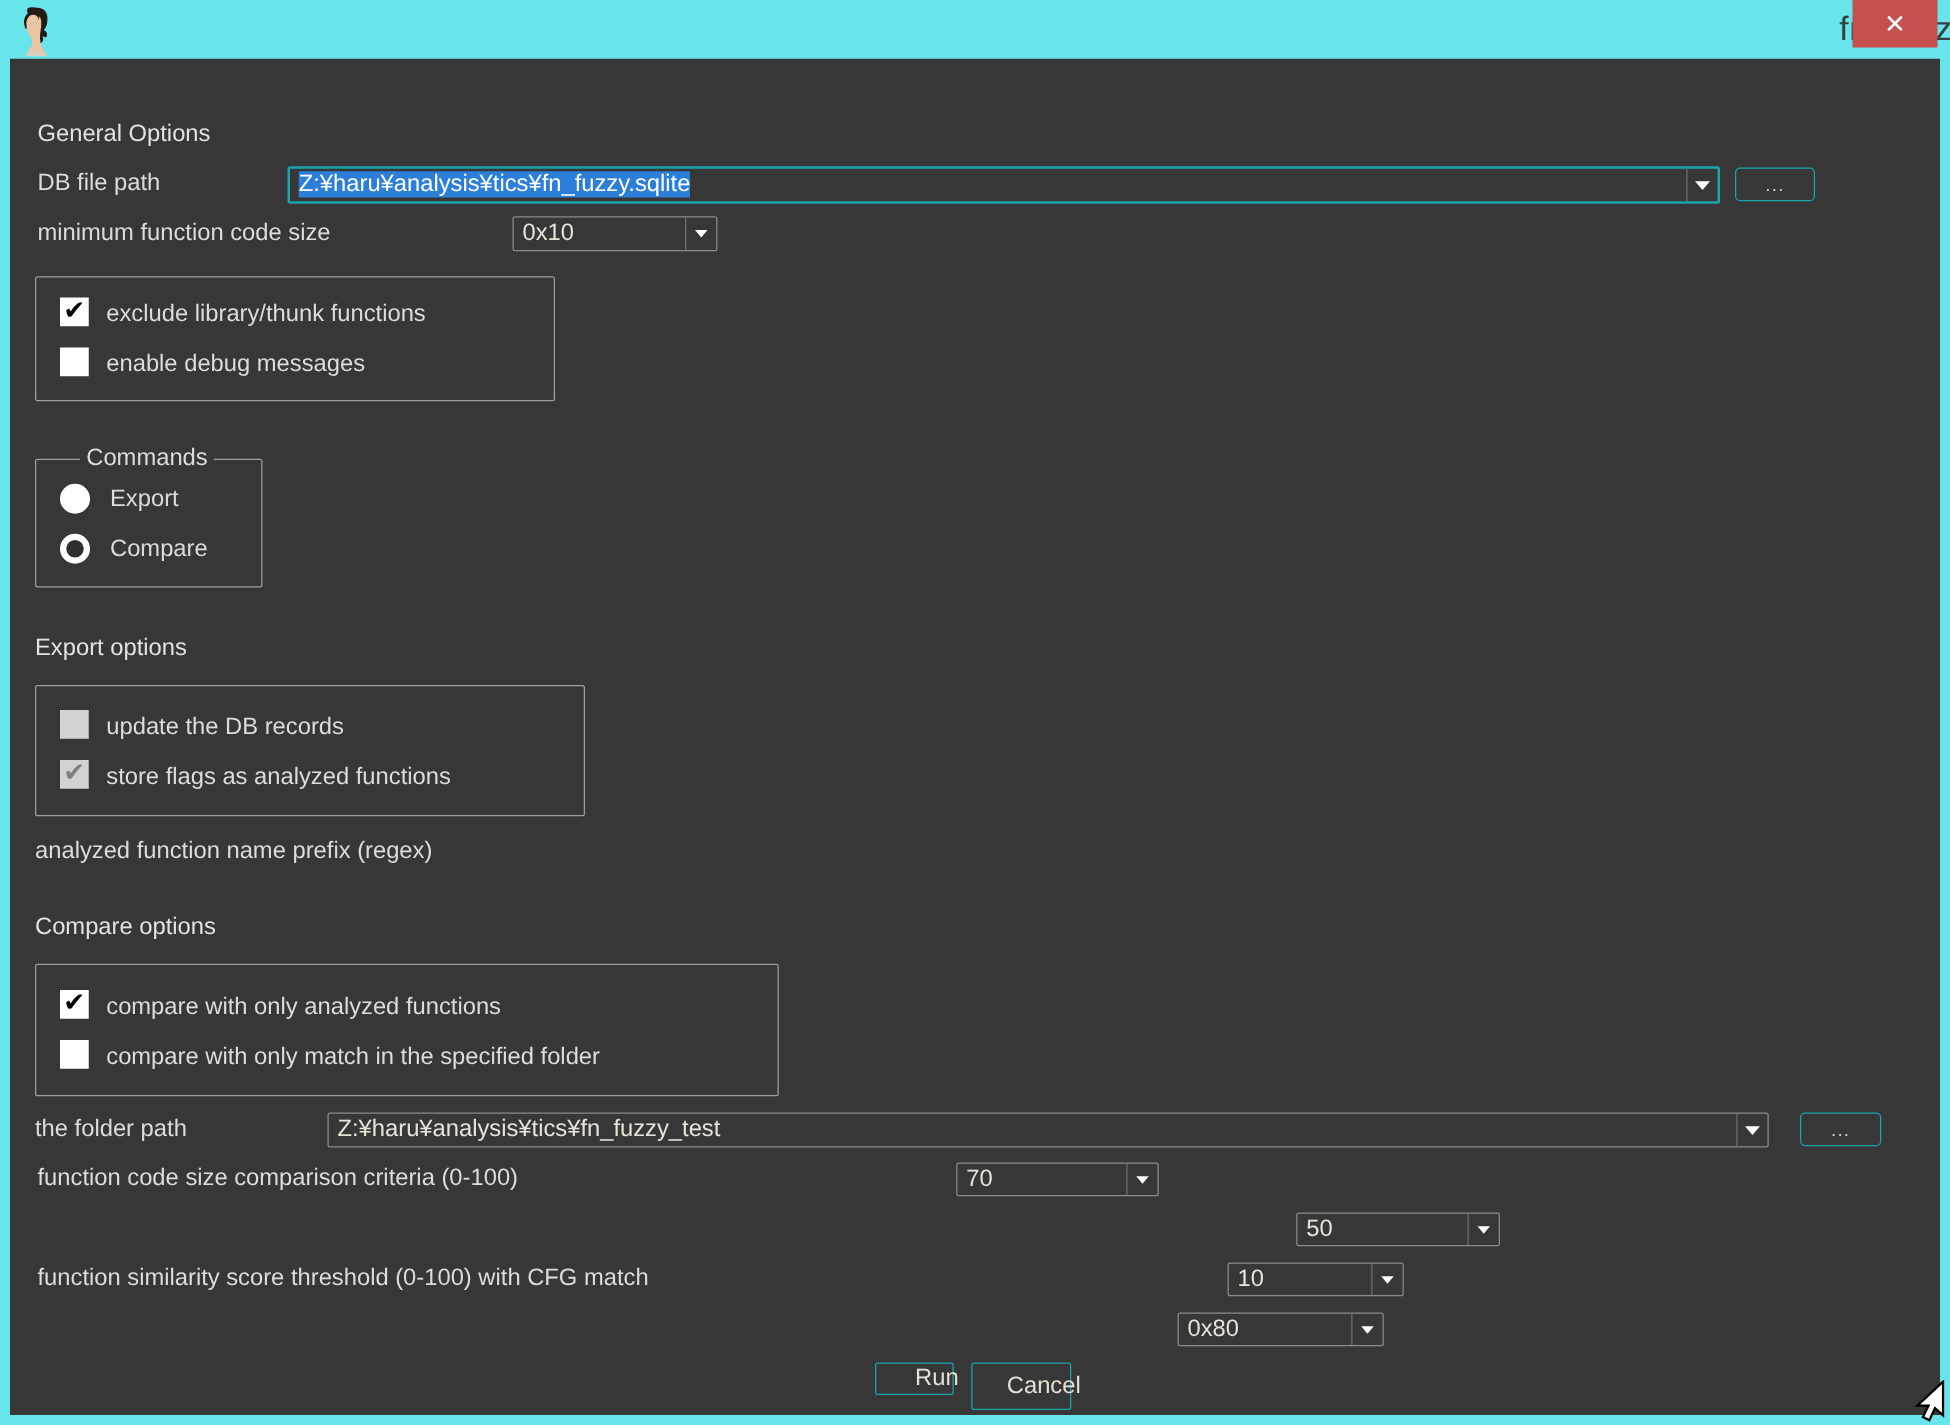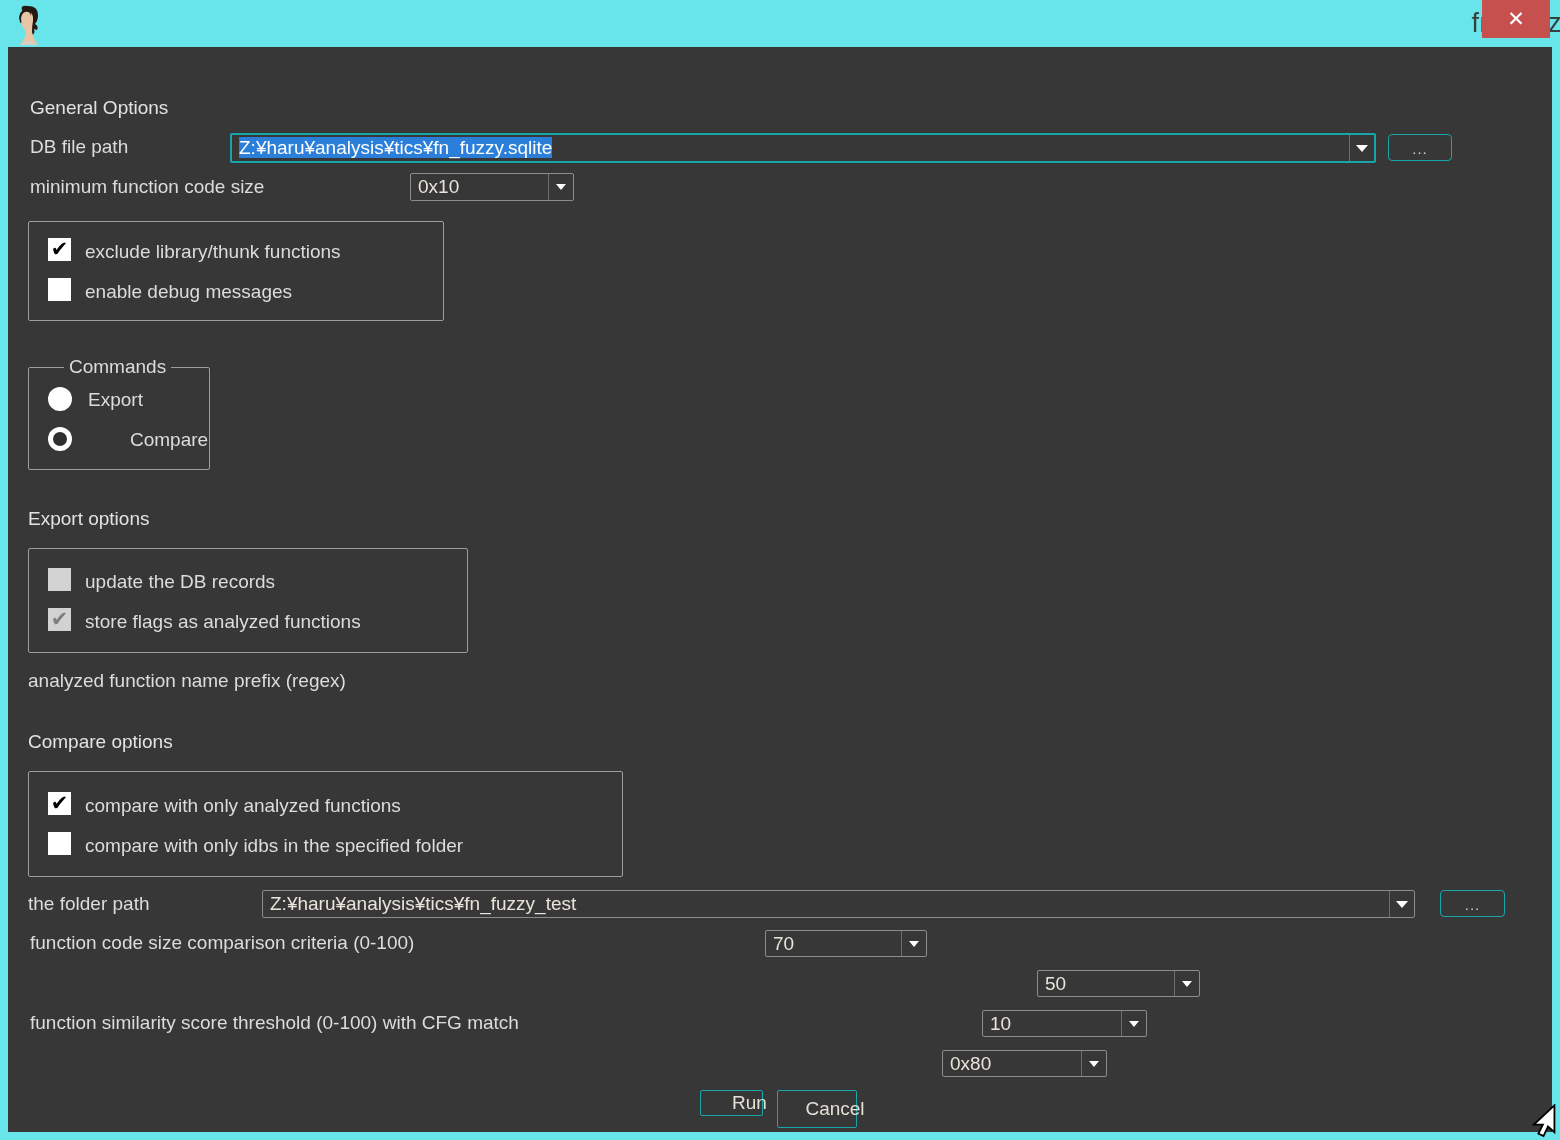--- a/index.html
+++ b/index.html
@@ -124,41 +124,41 @@
   </div>
   <div class="lbl" style="left:77px;top:194px;">exclude library/thunk functions</div>
   <div class="cb" style="left:40px;top:231px;"></div>
   <div class="lbl" style="left:77px;top:234px;">enable debug messages</div>
 
   <div class="groupbox" style="left:20px;top:320px;width:182px;height:103px;"></div>
   <div class="legend" style="left:56px;top:309px;">Commands</div>
   <div class="radio" style="left:40px;top:340px;"></div>
   <div class="lbl" style="left:80px;top:342px;">Export</div>
   <div class="radio sel" style="left:40px;top:380px;"></div>
-  <div class="lbl" style="left:80px;top:382px;margin-left:42px;">Compare</div>
+  <div class="lbl" style="left:80px;top:382px;">Compare</div>
 
   <div class="heading" style="left:20px;top:461px;">Export options</div>
   <div class="groupbox" style="left:20px;top:501px;width:440px;height:105px;"></div>
   <div class="cb disabled" style="left:40px;top:521px;"></div>
   <div class="lbl" style="left:77px;top:524px;">update the DB records</div>
   <div class="cb disabled" style="left:40px;top:561px;">
     <span class="ck">✔</span>
   </div>
   <div class="lbl" style="left:77px;top:564px;">store flags as analyzed functions</div>
 
   <div class="lbl" style="left:20px;top:623px;">analyzed function name prefix (regex)</div>
 
   <div class="heading" style="left:20px;top:684px;">Compare options</div>
   <div class="groupbox" style="left:20px;top:724px;width:595px;height:106px;"></div>
   <div class="cb" style="left:40px;top:745px;">
     <span class="ck">✔</span>
   </div>
   <div class="lbl" style="left:77px;top:748px;">compare with only analyzed functions</div>
   <div class="cb" style="left:40px;top:785px;"></div>
-  <div class="lbl" style="left:77px;top:788px;">compare with only idbs in the specified folder</div>
+  <div class="lbl" style="left:77px;top:788px;">compare with only match in the specified folder</div>
 
   <div class="lbl" style="left:20px;top:846px;">the folder path</div>
   <div class="combo" style="left:254px;top:843px;width:1153px;height:28px;">
     <div class="val">Z:¥haru¥analysis¥tics¥fn_fuzzy_test</div>
     <div class="cseg">
       <div class="tri"></div>
     </div>
   </div>
   <div class="browse-btn" style="left:1432px;top:843px;width:65px;height:27px;">...</div>
 
@@ -171,21 +171,21 @@
   </div>
 
   <div class="combo" style="left:1029px;top:923px;width:163px;height:27px;">
     <div class="val">50</div>
     <div class="cseg">
       <div class="tri small"></div>
     </div>
   </div>
 
   <div class="lbl" style="left:22px;top:965px;">function similarity score threshold (0-100) with CFG match</div>
-  <div class="combo" style="left:974px;top:963px;width:165px;height:27px;">
+  <div class="combo" style="left:974px;top:963px;width:141px;height:27px;">
     <div class="val">10</div>
     <div class="cseg">
       <div class="tri small"></div>
     </div>
   </div>
 
   <div class="combo" style="left:934px;top:1003px;width:165px;height:27px;">
     <div class="val">0x80</div>
     <div class="cseg">
       <div class="tri small"></div>

